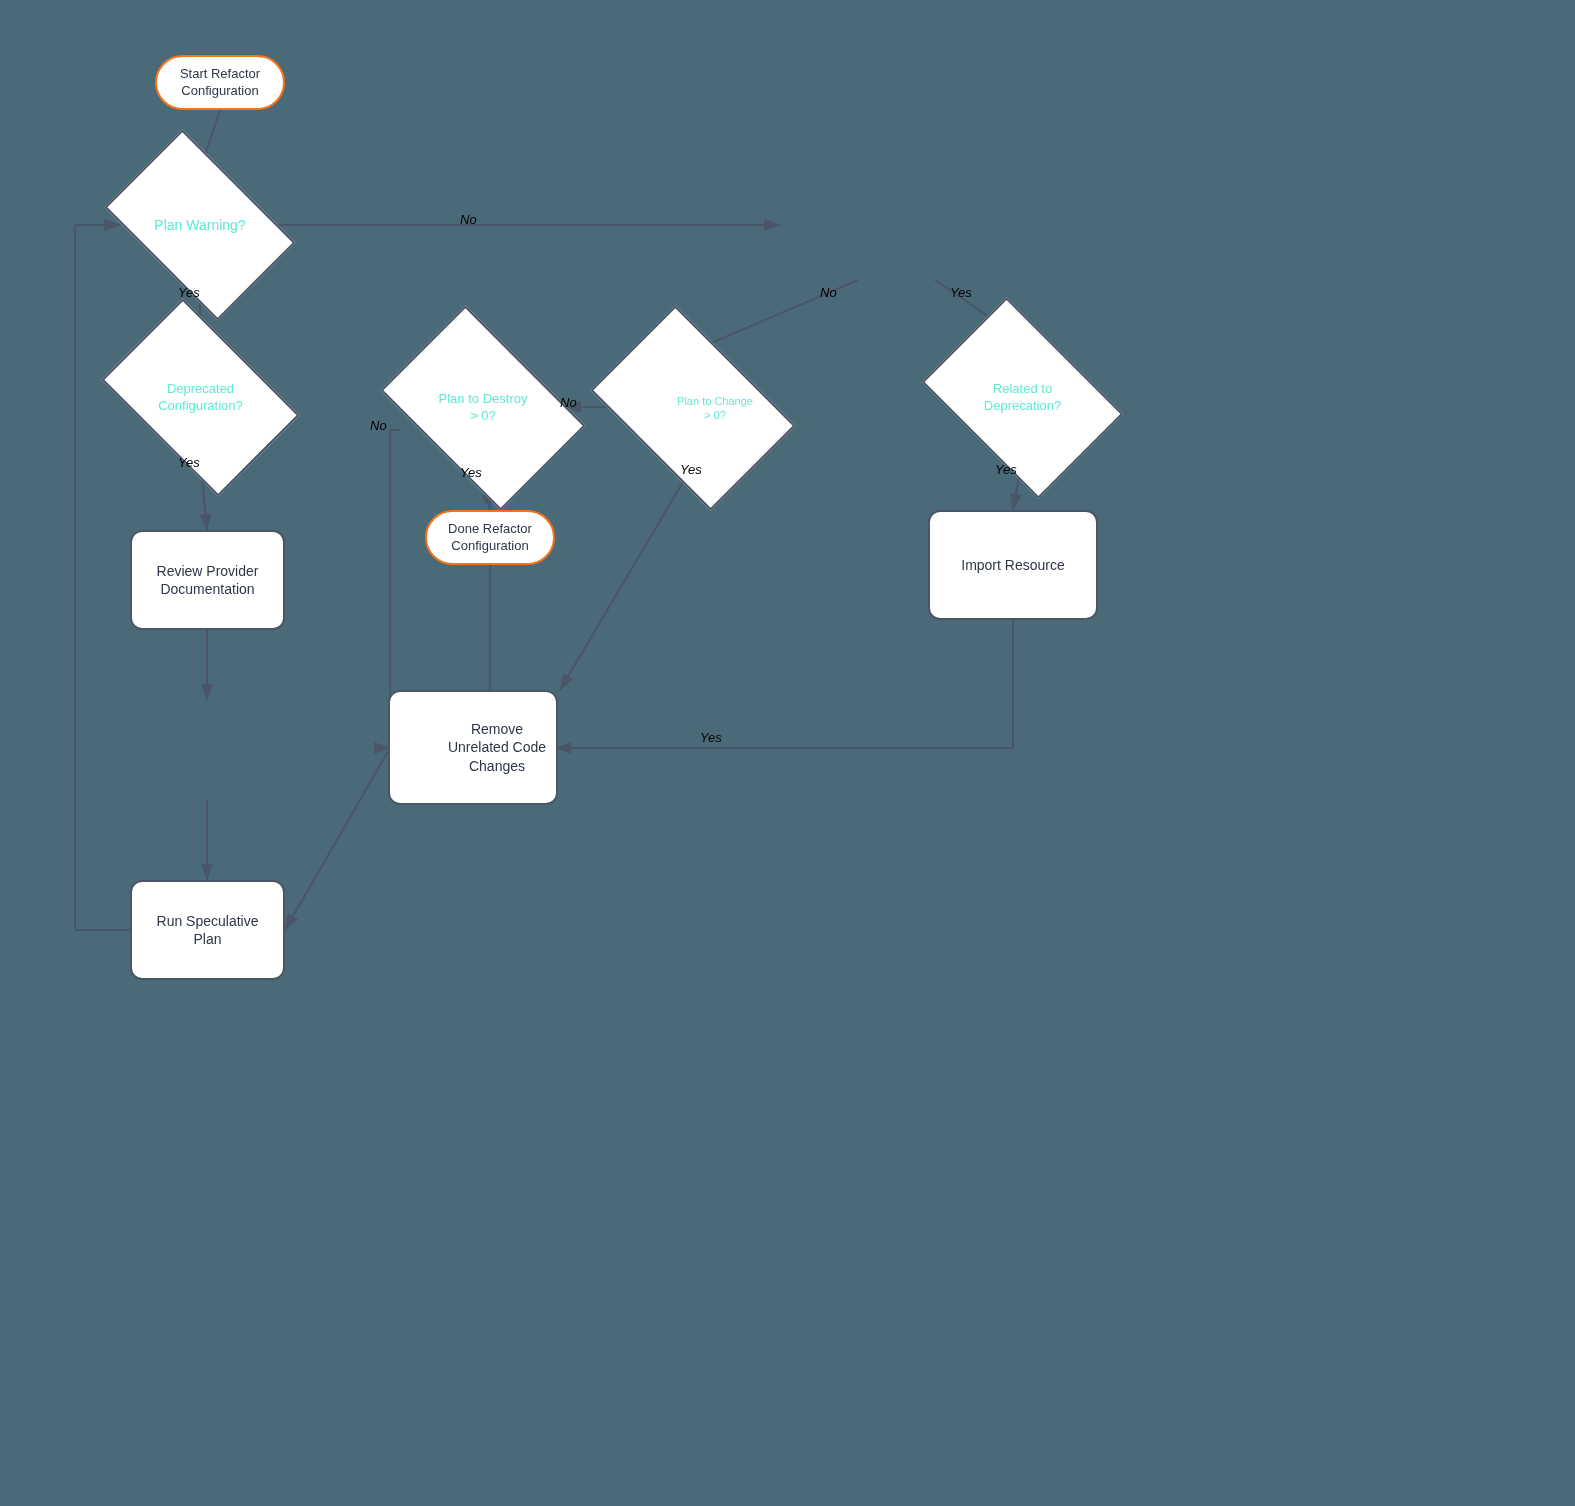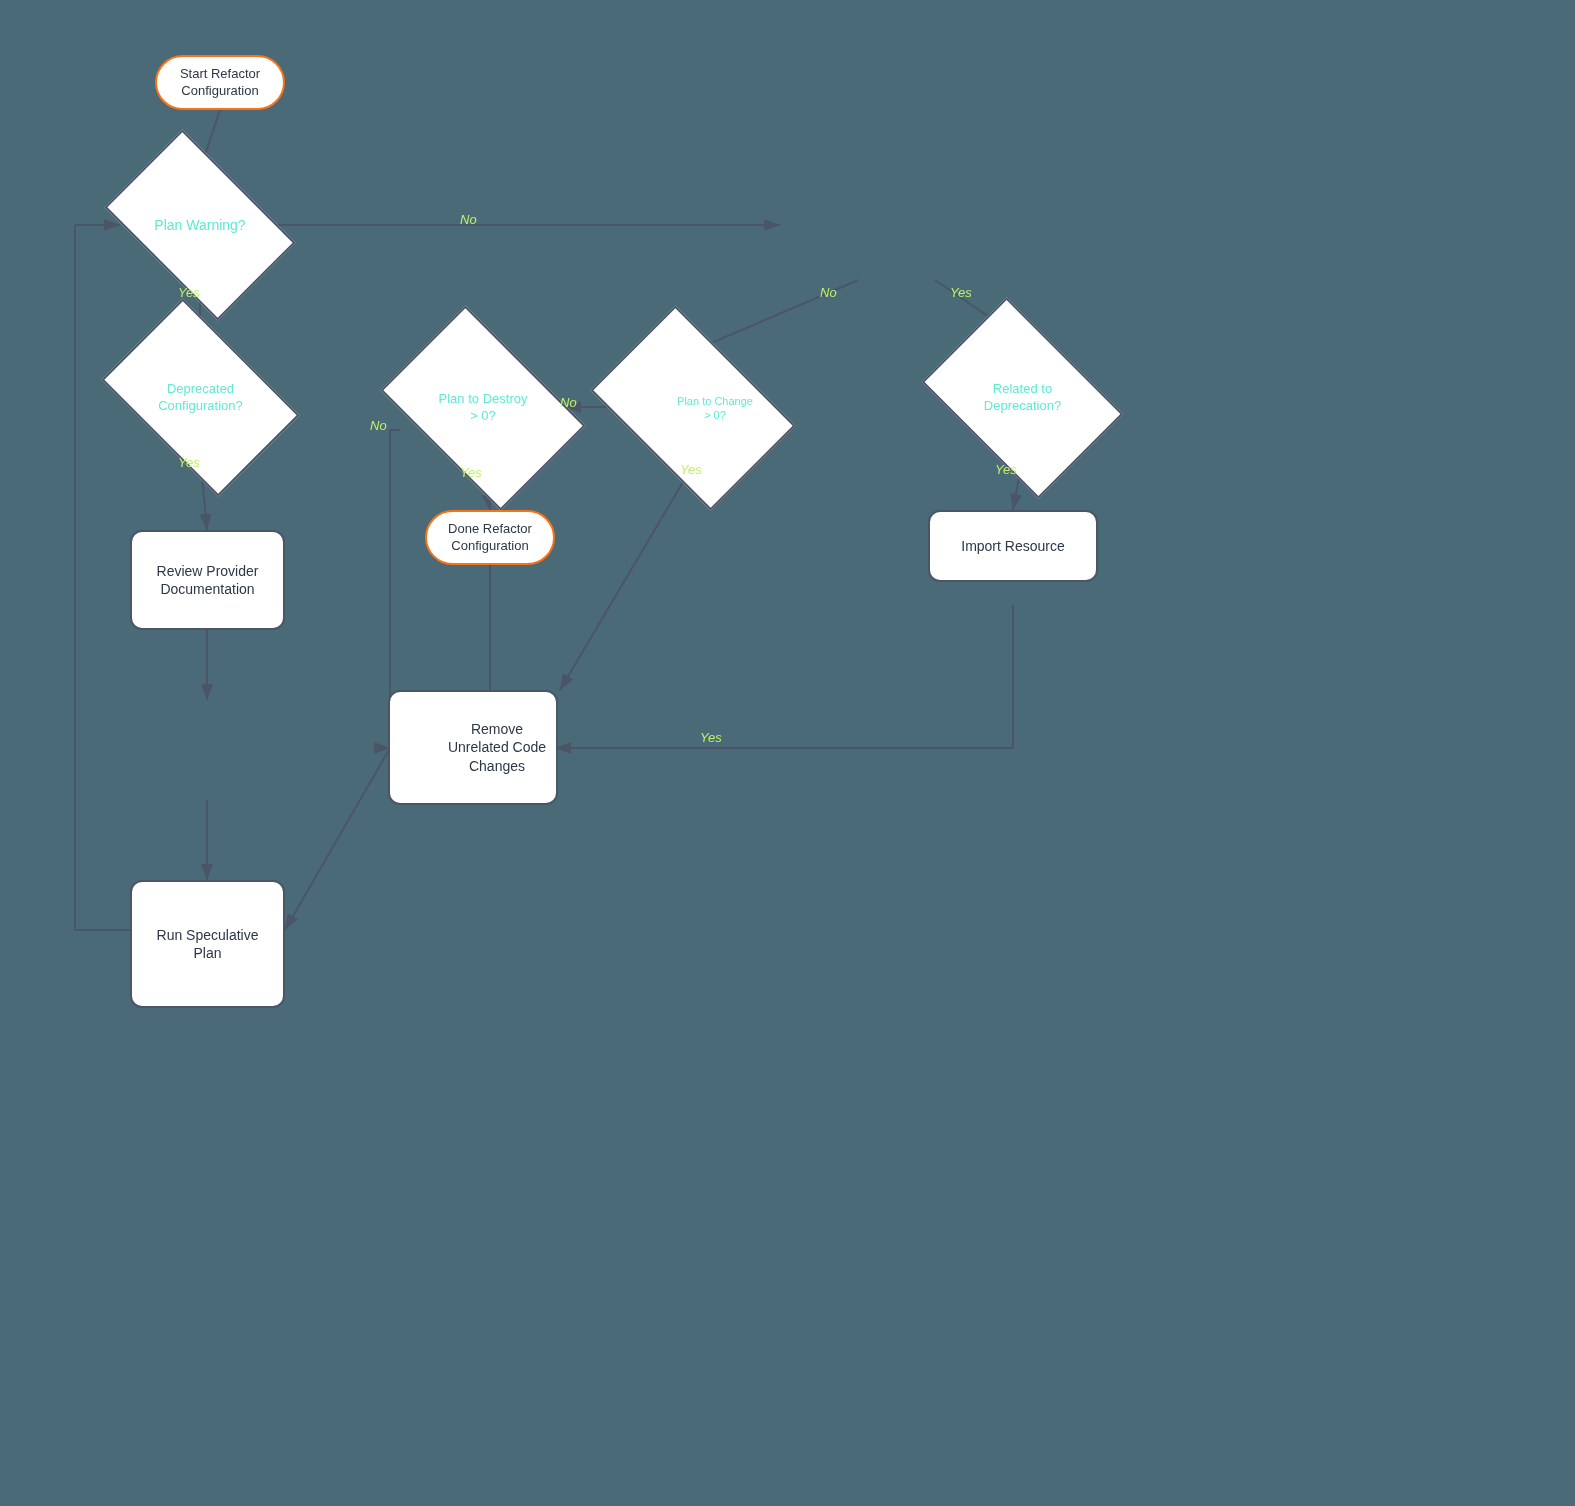--- a/index.html
+++ b/index.html
@@ -68,21 +68,21 @@
       position: absolute;
       top: 0;
       left: 0;
       width: 1575px;
       height: 1506px;
       pointer-events: none;
     }
     .arrow-label {
       position: absolute;
       font-size: 13px;
-      color: #bef264;
+      color: #000000;
       font-style: italic;
     }
   </style>
 </head>
 <body>
 
 <div class="canvas">
 
   <svg class="arrows">
     <defs>
@@ -165,30 +165,30 @@
 
   <div class="node-rect" style="left:130px; top:530px; width:155px; height:100px;">
     <span>Review Provider<br>Documentation</span>
   </div>
 
   <div class="node-rounded" style="left:425px; top:510px; width:130px; height:55px; font-size:13px;">
     <span style="white-space:pre-line;">Done Refactor
 Configuration</span>
   </div>
 
-  <div class="node-rect" style="left:928px; top:510px; width:170px; height:72px;">
+  <div class="node-rect" style="left:928px; top:510px; width:170px; height:110px;">
     <span>Import Resource</span>
   </div>
 
 
   <div class="node-rect" style="left:388px; top:690px; width:170px; height:115px;padding-left:48px;">
     <span>Remove<br>Unrelated Code<br>Changes</span>
   </div>
 
-  <div class="node-rect" style="left:130px; top:880px; width:155px; height:128px;">
+  <div class="node-rect" style="left:130px; top:880px; width:155px; height:100px;">
     <span>Run Speculative<br>Plan</span>
   </div>
 
   <span class="arrow-label" style="left:460px; top:212px;">No</span>
   <span class="arrow-label" style="left:178px; top:285px;">Yes</span>
   <span class="arrow-label" style="left:820px; top:285px;">No</span>
   <span class="arrow-label" style="left:950px; top:285px;">Yes</span>
   <span class="arrow-label" style="left:178px; top:455px;">Yes</span>
   <span class="arrow-label" style="left:560px; top:395px;">No</span>
   <span class="arrow-label" style="left:680px; top:462px;">Yes</span>

